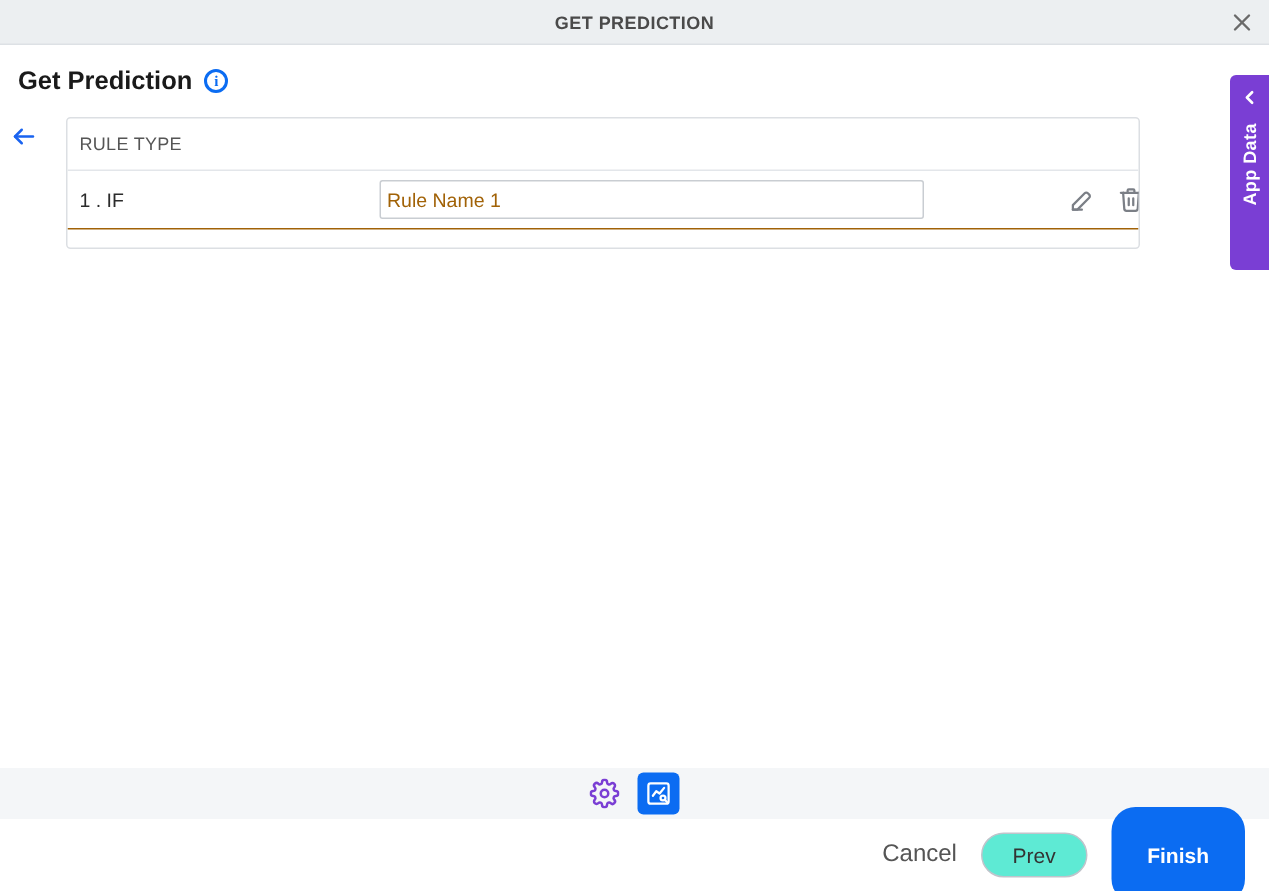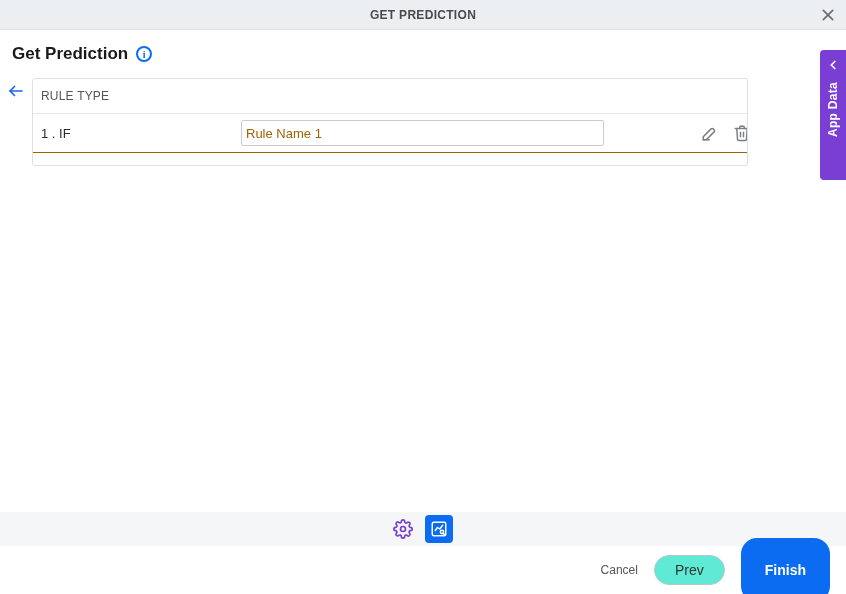--- a/index.html
+++ b/index.html
@@ -31,20 +31,21 @@
   .content-wrap { position: relative; padding: 0 12px 0 32px; }
   .back-arrow {
     position: absolute; left: 6px; top: 4px; cursor: pointer;
     color: #1963f0; display:flex;
   }
   .back-arrow svg { width: 20px; height: 18px; }
 
   .rules-table {
     border: 1px solid #dcdfe3; border-radius: 3px; overflow: hidden;
     width: 716px;
+    margin-left: 12px;
   }
   .rules-head {
     display: grid; grid-template-columns: 200px 420px 96px;
     padding: 10px 8px; font-size: 12px; font-weight: 500; color: #555; letter-spacing: 0.2px;
     border-bottom: 1px solid #e3e6ea;
   }
   .rules-row {
     display: grid; grid-template-columns: 200px 420px 96px;
     align-items: center; padding: 6px 8px; border-bottom: 1px solid #a16207;
   }
@@ -68,21 +69,21 @@
   .tool-preview {
     background: #0b6cf2; border-radius: 4px; width: 28px; height: 28px; color: #fff;
   }
   .tool-preview svg { width: 18px; height: 18px; }
 
   .footer {
     position: absolute; left: 0; right: 0; bottom: 0; height: 48px;
     display: flex; align-items: center; justify-content: flex-end; gap: 16px;
     padding: 0 16px;
   }
-  .link-btn { font-size: 12px; color: #555; cursor: pointer; }
+  .link-btn { font-size: 16px; color: #555; cursor: pointer; }
   .outline-btn {
     font-size: 14px; color: #333; border: 1px solid #bfc4cb; background: #5eead4;
     border-radius: 16px; padding: 6px 20px; cursor: pointer;
   }
   .primary-btn {
     font-size: 14px; color: #fff; background: #0b6cf2; border: none;
     border-radius: 16px; padding: 24px 24px; cursor: pointer; font-weight: 600;
   }
 
   .side-tab {

